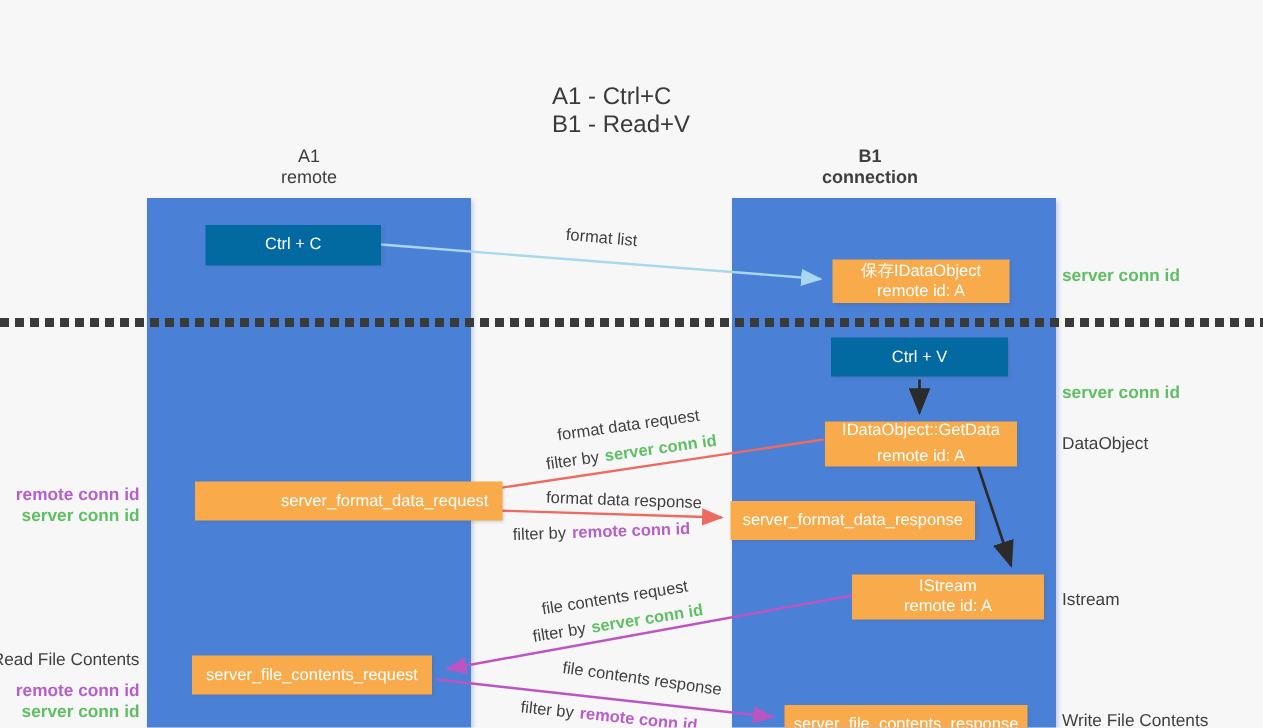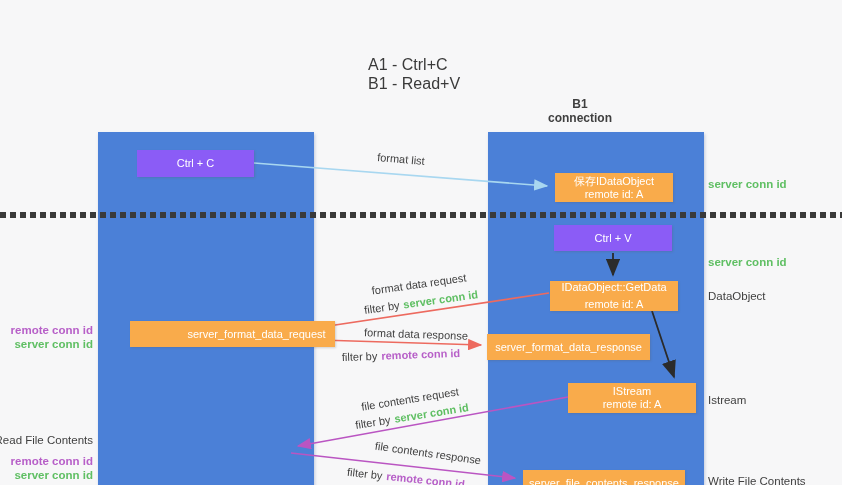--- a/index.html
+++ b/index.html
@@ -39,21 +39,21 @@
 
   svg.arrows{position:absolute;left:0;top:0;pointer-events:none;}
 
   .node{
     position:absolute;
     display:flex;flex-direction:column;align-items:center;justify-content:center;
     color:#fff;font-size:11px;line-height:13px;text-align:center;
     box-shadow:1px 1px 2px rgba(90,90,90,.25);
     white-space:nowrap;
   }
-  .node.green{background:#8b5cf6;text-align:center;}
+  .node.green{background:#0369a1;text-align:center;}
   .node.orange{background:#f9ab4b;}
 
   .alabel{
     position:absolute;font-size:11px;color:#3f3f3f;white-space:nowrap;
     transform:translate(-50%,-50%) rotate(var(--r,0deg));
   }
   .key-green{color:#5fbf63;font-weight:bold;margin-left:4px;}
   .key-purple{color:#b75fc8;font-weight:bold;margin-left:4px;}
 
   .slabel{
@@ -68,20 +68,24 @@
 </head>
 <body>
 
 <div id="canvas">
 
   <div class="title">
     <div>A1 - Ctrl+C</div>
     <div>B1 - Read+V</div>
   </div>
 
+  <div class="col-header left">
+    <div>A1</div>
+    <div>remote</div>
+  </div>
   <div class="col-header right">
     <div>B1</div>
     <div>connection</div>
   </div>
 
   <div class="column left"></div>
   <div class="column right"></div>
 
   <div class="divider"></div>
 
@@ -133,20 +137,23 @@
 
   <div class="node orange" style="left:487px;top:290px;width:163px;height:26px;">
     <div>server_format_data_response</div>
   </div>
 
   <div class="node orange" style="left:568px;top:339px;width:128px;height:30px;">
     <div>IStream</div>
     <div>remote id: A</div>
   </div>
 
+  <div class="node orange" style="left:128px;top:393px;width:160px;height:26px;">
+    <div>server_file_contents_request</div>
+  </div>
 
   <div class="node orange" style="left:523px;top:426px;width:162px;height:26px;">
     <div>server_file_contents_response</div>
   </div>
 
   <div class="alabel" style="left:401px;top:115px;--r:5deg;">format list</div>
 
   <div class="alabel" style="left:419px;top:240px;--r:-8deg;">format data request</div>
   <div class="alabel" style="left:421px;top:258px;--r:-8deg;">
     <span>filter by</span><span class="key-green">server conn id</span>

